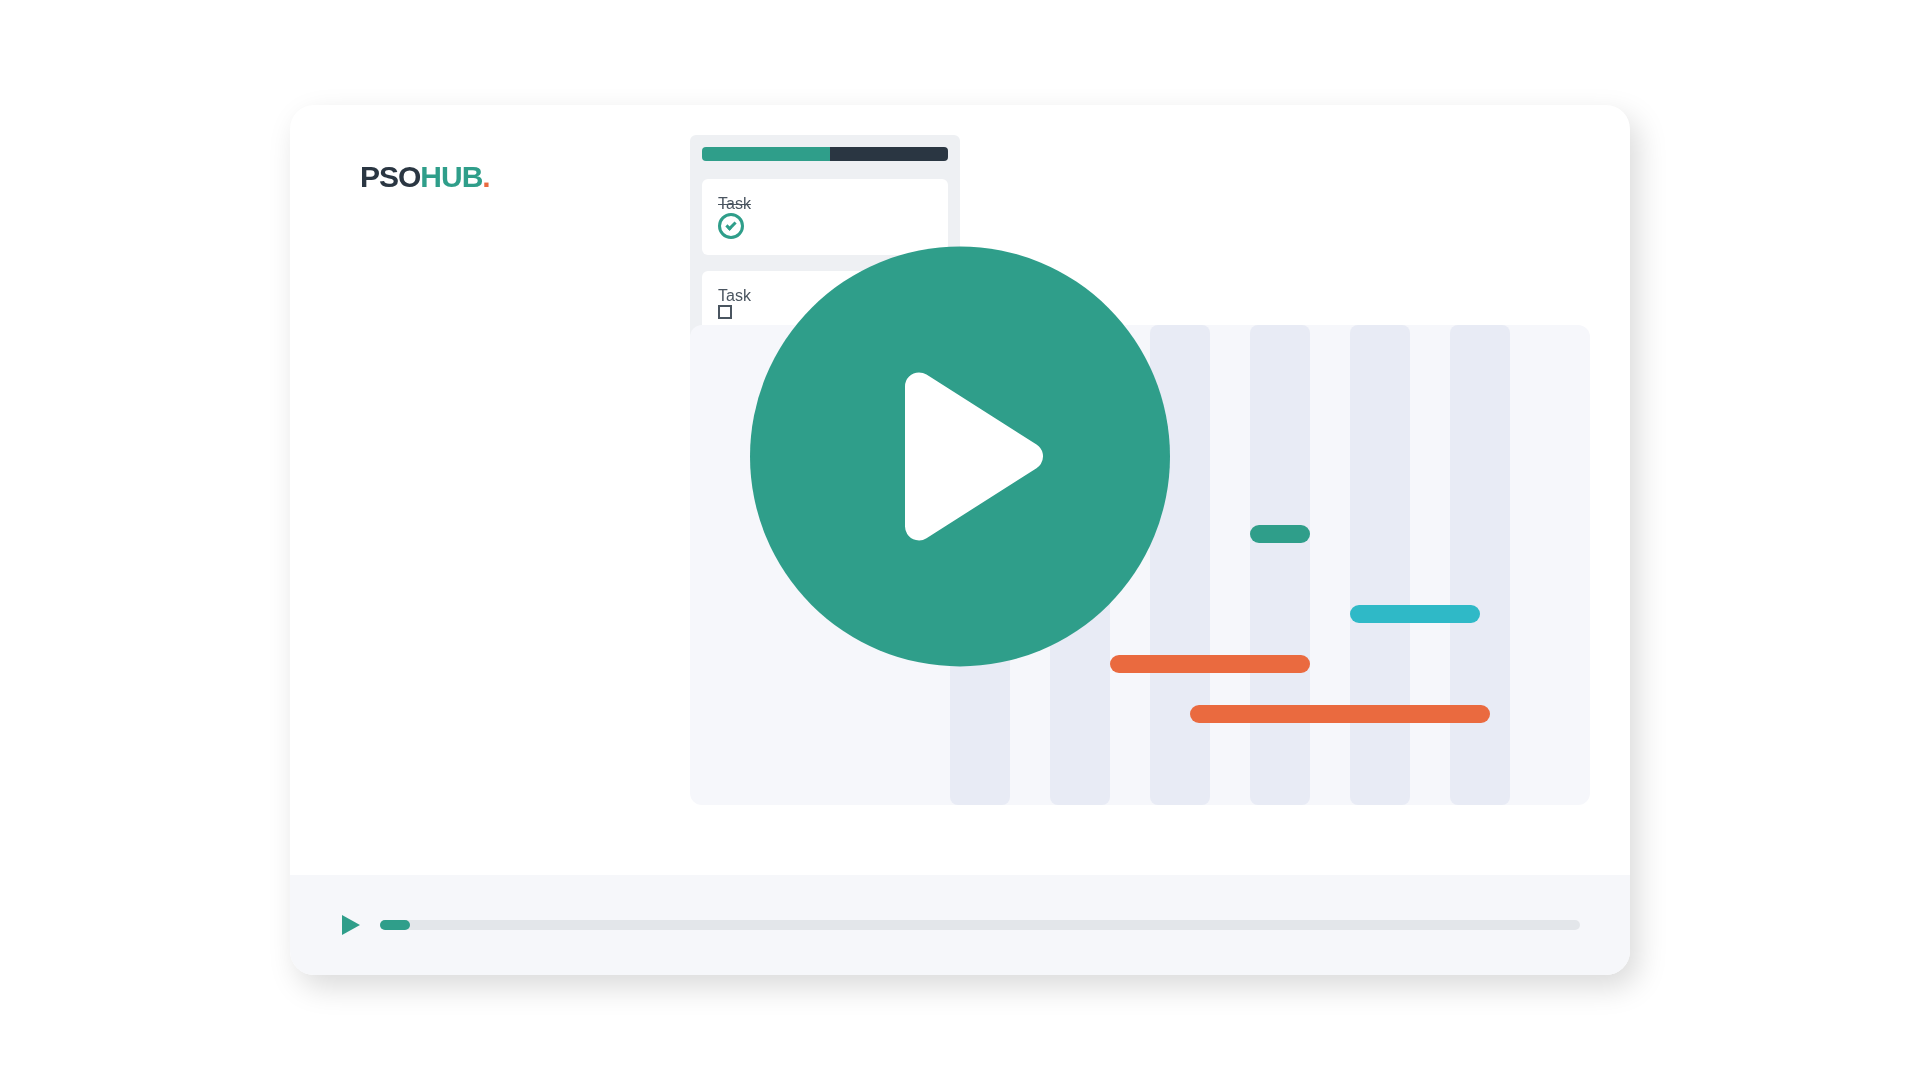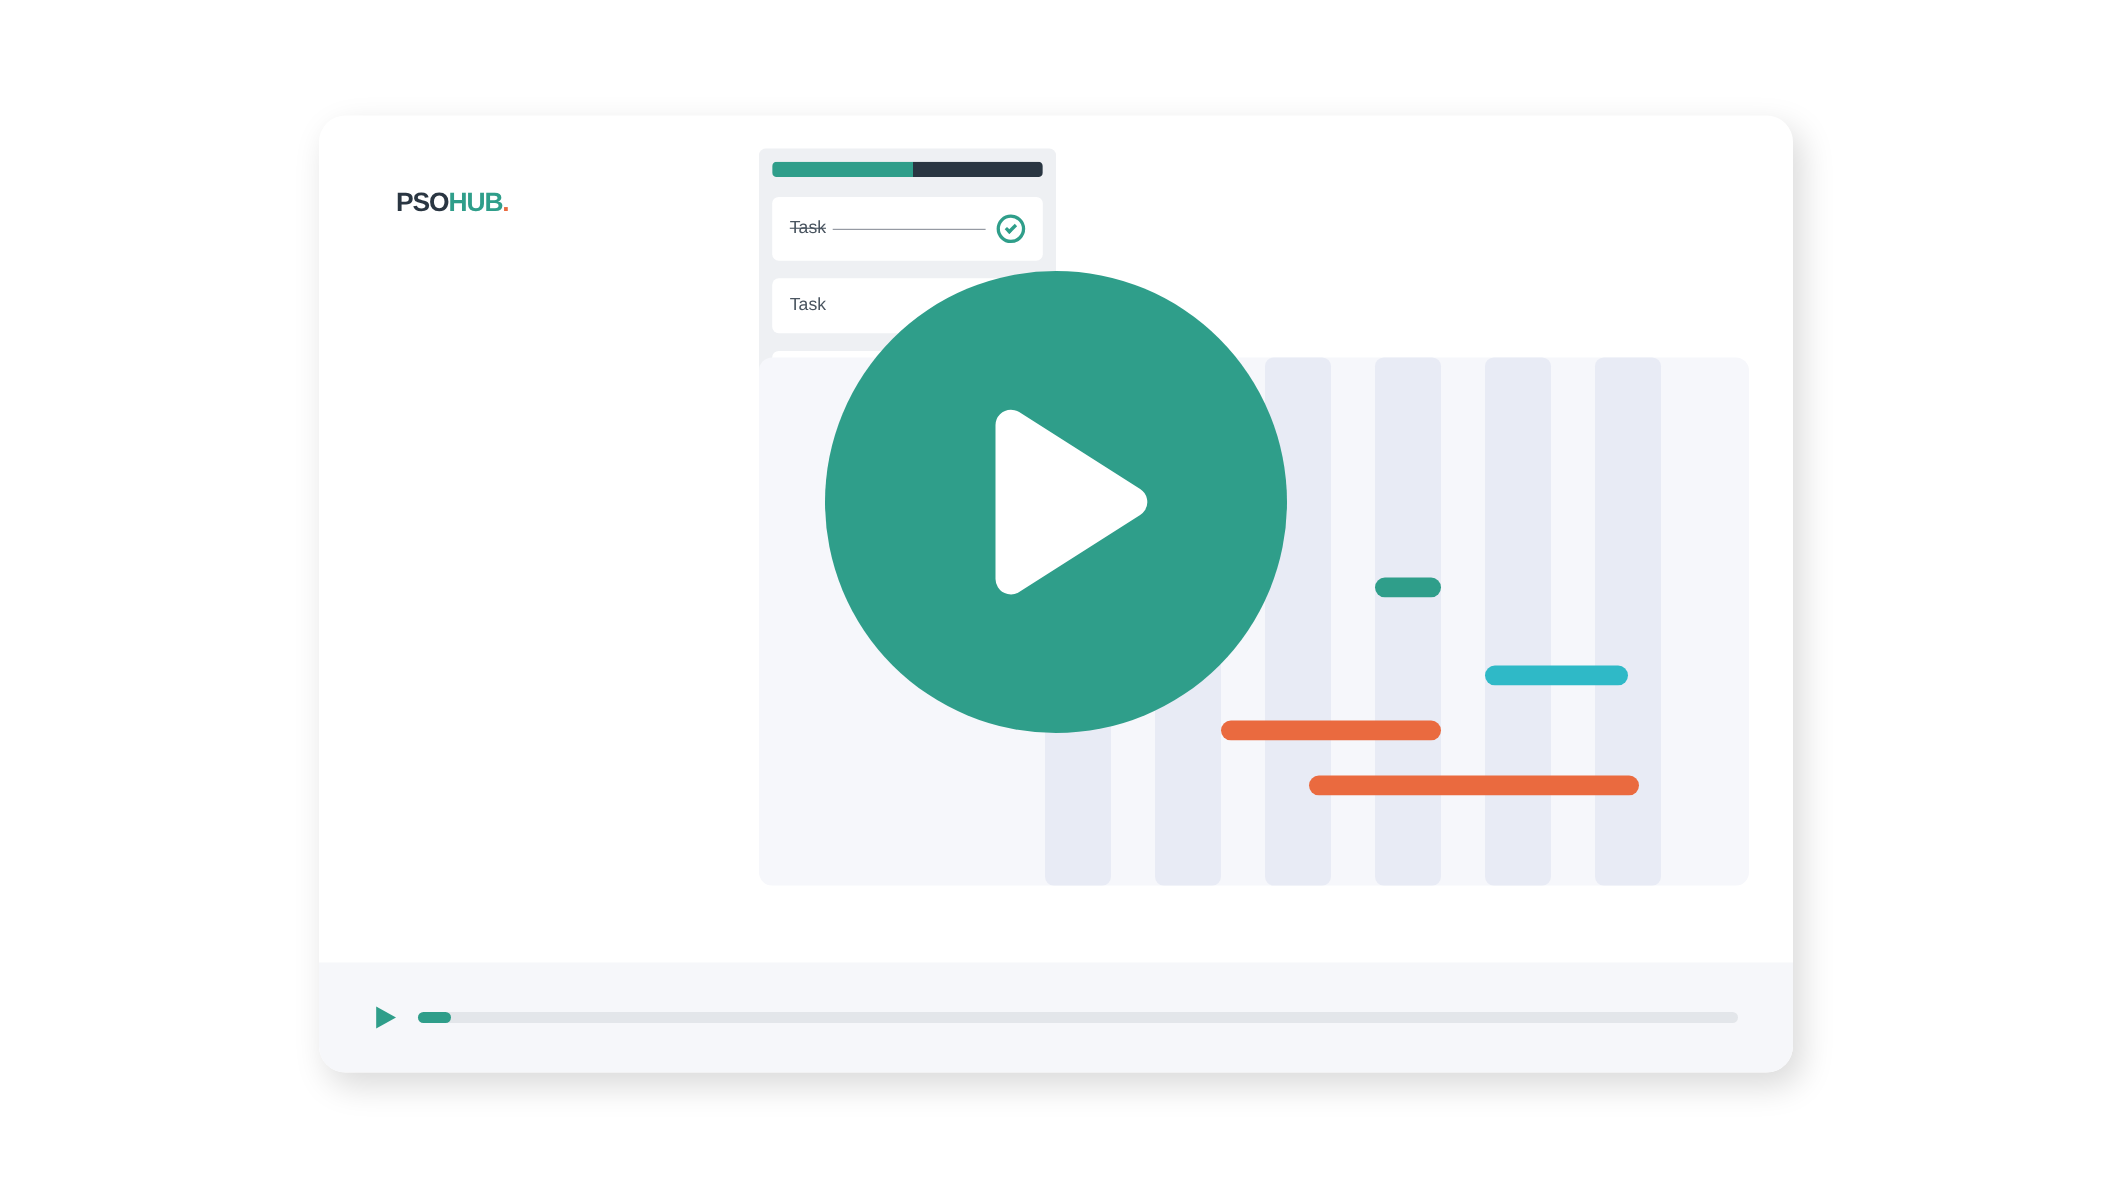--- a/index.html
+++ b/index.html
@@ -26,23 +26,23 @@
       overflow: hidden;
     }
     .content-area {
       width: 100%;
       height: 770px;
       position: relative;
       padding: 40px 50px;
     }
     .logo {
       position: absolute;
-      top: 66px;
+      top: 55px;
       left: 70px;
-      font-size: 24px;
+      font-size: 30px;
       font-weight: 800;
       letter-spacing: -1px;
     }
     .logo-pso {
       color: #2a3642;
     }
     .logo-hub {
       color: #2f9e8a;
     }
     .logo-dot {
@@ -72,24 +72,25 @@
     .progress-fill-2 {
       background: #2a3642;
       height: 100%;
     }
     .task-item {
       background: #ffffff;
       border-radius: 6px;
       padding: 16px 16px;
       margin-bottom: 16px;
       display: flex;
-      align-items: center;
+      align-items: flex-start;
       justify-content: space-between;
       font-size: 16px;
       color: #4a5560;
+      flex-direction: column;
     }
     .task-item.completed .task-label {
       text-decoration: line-through;
     }
     .task-label-wrap {
       display: flex;
       align-items: center;
       flex: 1;
     }
     .task-strike {

